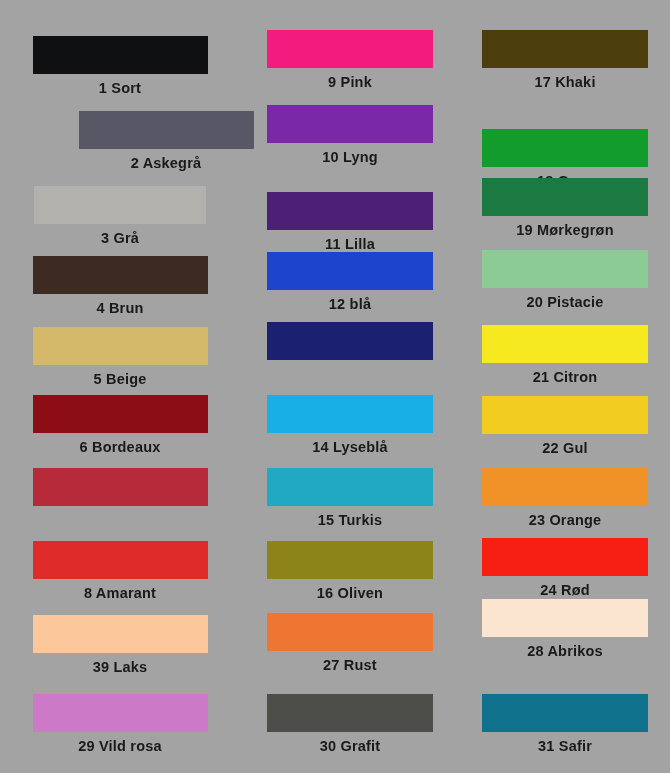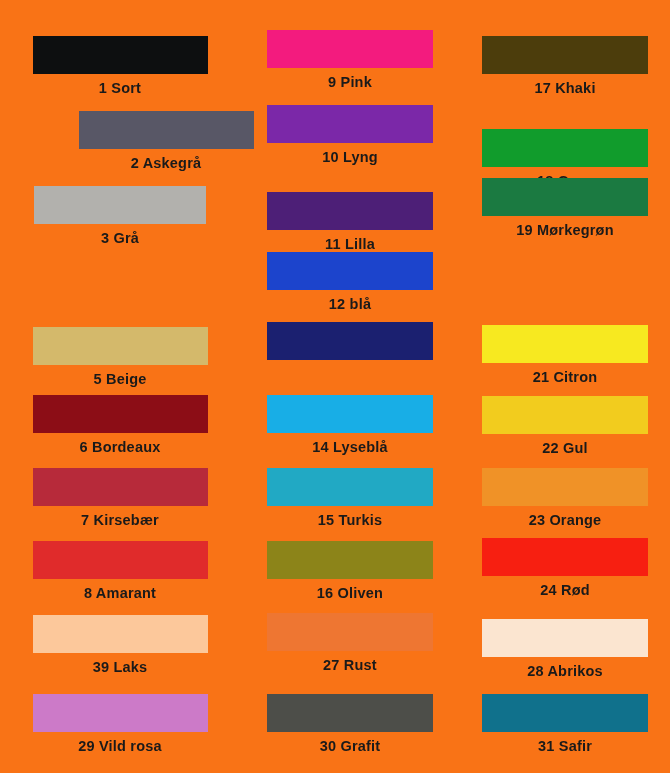--- a/index.html
+++ b/index.html
@@ -11,21 +11,21 @@
     width: 670px;
     height: 773px;
     background: #ffffff;
     font-family: "Liberation Sans", sans-serif;
     overflow: hidden;
   }
   #chart {
     position: relative;
     width: 670px;
     height: 773px;
-    background: #f97316;
+    background: #a3a3a3;
   }
   .column {
     position: absolute;
     top: 0;
     height: 773px;
   }
   .col-1 { left: 0px;   width: 240px; }
   .col-2 { left: 240px; width: 220px; }
   .col-3 { left: 460px; width: 210px; }
 
@@ -65,31 +65,34 @@
         <div class="swatch-label">1 Sort</div>
       </div>
       <div class="swatch-cell" style="top: 111px; padding-left: 46px;">
         <div class="swatch" style="background: rgb(88, 87, 102); width: 175px;"></div>
         <div class="swatch-label">2 Askegrå</div>
       </div>
       <div class="swatch-cell" style="top: 186px;">
         <div class="swatch" style="background: rgb(178, 177, 173); width: 172px;"></div>
         <div class="swatch-label">3 Grå</div>
       </div>
+      <div class="swatch-cell" style="top: 256px;">
+        <div class="swatch" style="background: rgb(61, 42, 32); width: 175px;"></div>
+        <div class="swatch-label">4 Brun</div>
+      </div>
       <div class="swatch-cell" style="top: 327px;">
         <div class="swatch" style="background: rgb(212, 185, 107); width: 175px;"></div>
         <div class="swatch-label">5 Beige</div>
       </div>
       <div class="swatch-cell" style="top: 395px;">
         <div class="swatch" style="background: rgb(140, 13, 22); width: 175px;"></div>
         <div class="swatch-label">6 Bordeaux</div>
       </div>
       <div class="swatch-cell" style="top: 468px;">
         <div class="swatch" style="background: rgb(183, 42, 58); width: 175px;"></div>
-        <div class="swatch-label">7 Kirsebær</div>
       </div>
       <div class="swatch-cell" style="top: 541px;">
         <div class="swatch" style="background: rgb(224, 43, 43); width: 175px;"></div>
         <div class="swatch-label">8 Amarant</div>
       </div>
       <div class="swatch-cell" style="top: 615px;">
         <div class="swatch" style="background: rgb(252, 200, 155); width: 175px;"></div>
         <div class="swatch-label">39 Laks</div>
       </div>
       <div class="swatch-cell" style="top: 694px;">
@@ -132,49 +135,53 @@
       <div class="swatch-cell" style="top: 613px;">
         <div class="swatch" style="background: rgb(238, 118, 50); width: 166px;"></div>
         <div class="swatch-label">27 Rust</div>
       </div>
       <div class="swatch-cell" style="top: 694px;">
         <div class="swatch" style="background: rgb(77, 78, 73); width: 166px;"></div>
         <div class="swatch-label">30 Grafit</div>
       </div>
     </div>
   <div class="column col-3">
-      <div class="swatch-cell" style="top: 36px;">
+      <div class="swatch-cell" style="top: 30px;">
         <div class="swatch" style="background: rgb(76, 61, 12); width: 166px;"></div>
         <div class="swatch-label">17 Khaki</div>
       </div>
       <div class="swatch-cell" style="top: 105px; margin-top: 24px;">
         <div class="swatch" style="background: rgb(17, 156, 44); width: 166px;"></div>
         <div class="swatch-label">18 Grøn</div>
       </div>
       <div class="swatch-cell" style="top: 178px;">
         <div class="swatch" style="background: rgb(27, 122, 65); width: 166px;"></div>
         <div class="swatch-label">19 Mørkegrøn</div>
+      </div>
+      <div class="swatch-cell" style="top: 250px;">
+        <div class="swatch" style="background: rgb(140, 203, 149); width: 166px;"></div>
+        <div class="swatch-label">20 Pistacie</div>
       </div>
       <div class="swatch-cell" style="top: 325px;">
         <div class="swatch" style="background: rgb(247, 233, 32); width: 166px;"></div>
         <div class="swatch-label">21 Citron</div>
       </div>
       <div class="swatch-cell" style="top: 396px;">
         <div class="swatch" style="background: rgb(242, 204, 30); width: 166px;"></div>
         <div class="swatch-label">22 Gul</div>
       </div>
       <div class="swatch-cell" style="top: 468px;">
         <div class="swatch" style="background: rgb(240, 146, 39); width: 166px;"></div>
         <div class="swatch-label">23 Orange</div>
       </div>
       <div class="swatch-cell" style="top: 538px;">
         <div class="swatch" style="background: rgb(247, 31, 17); width: 166px;"></div>
         <div class="swatch-label">24 Rød</div>
       </div>
-      <div class="swatch-cell" style="top: 619px;">
+      <div class="swatch-cell" style="top: 599px;">
         <div class="swatch" style="background: rgb(251, 229, 208); width: 166px;"></div>
         <div class="swatch-label">28 Abrikos</div>
       </div>
       <div class="swatch-cell" style="top: 694px;">
         <div class="swatch" style="background: rgb(16, 113, 140); width: 166px;"></div>
         <div class="swatch-label">31 Safir</div>
       </div>
     </div>
 </div>
 

